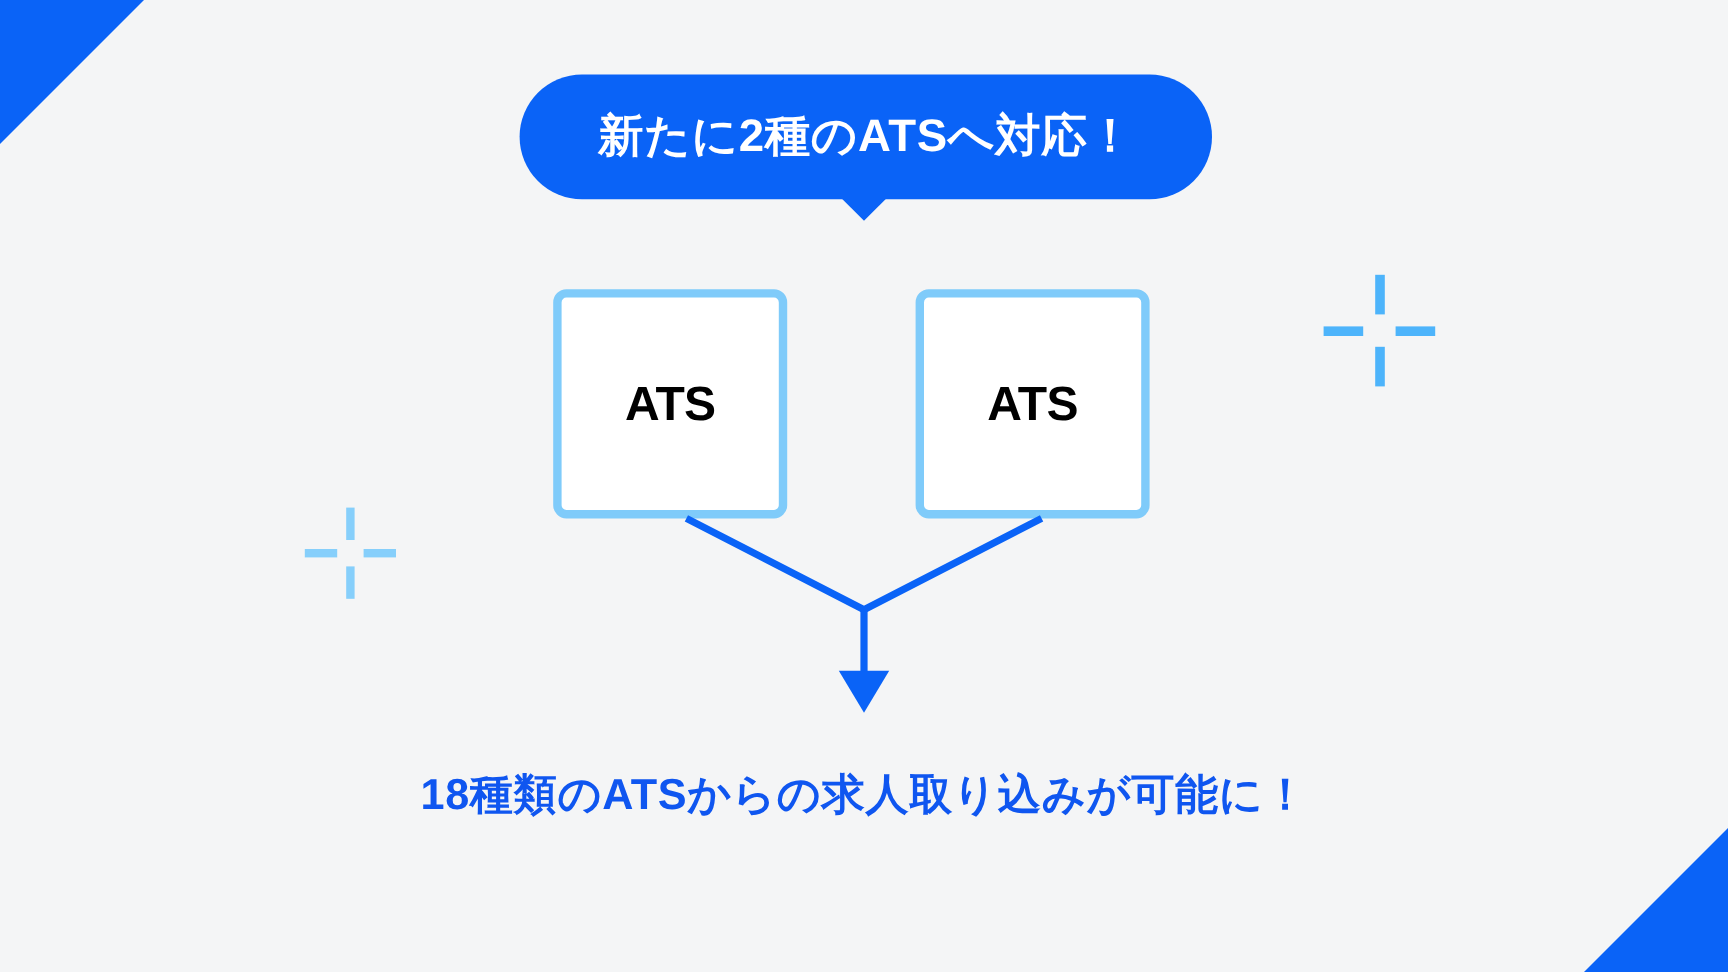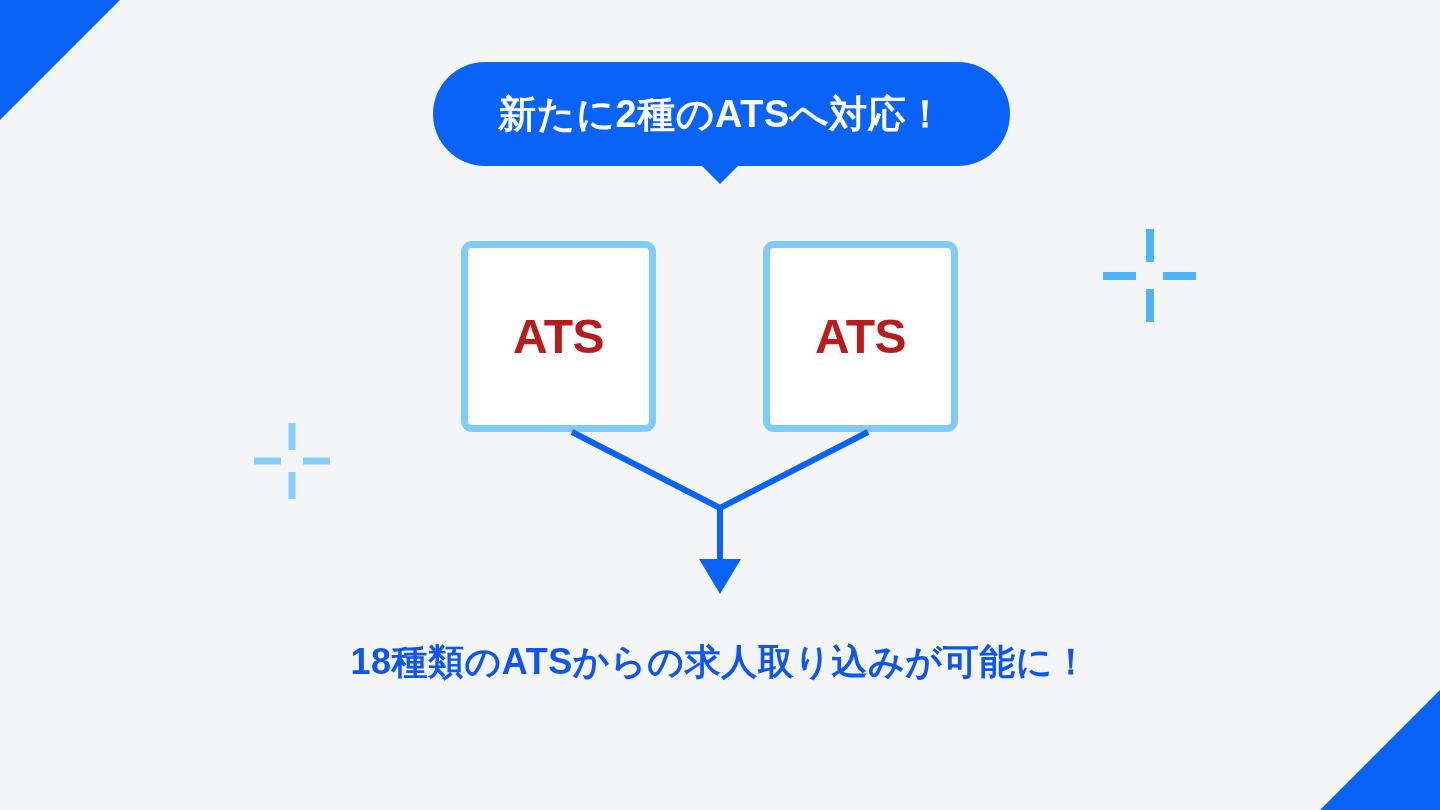--- a/index.html
+++ b/index.html
@@ -121,22 +121,22 @@
     background: #ffffff;
     border: 7px solid #7fcbfa;
     border-radius: 11px;
     display: flex;
     align-items: center;
     justify-content: center;
   }
   .ats-box-1 { left: 461px; }
   .ats-box-2 { left: 763px; }
   .ats-label {
-    color: #b91c1c;
-    font-size: 48px;
+    color: #000000;
+    font-size: 40px;
     font-weight: 700;
     line-height: 1;
     letter-spacing: -0.5px;
   }
 
   
   .arrow-svg {
     position: absolute;
     left: 0;
     top: 0;

